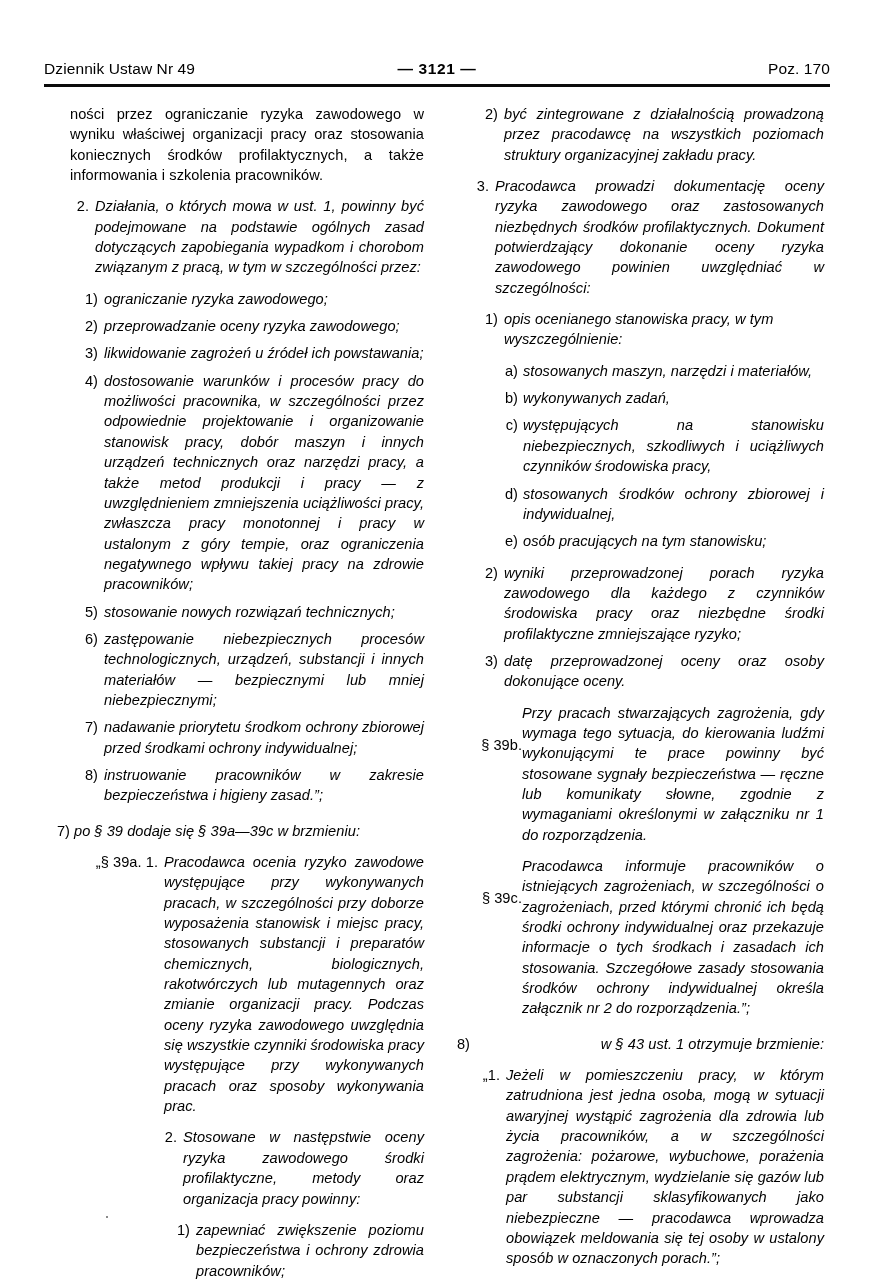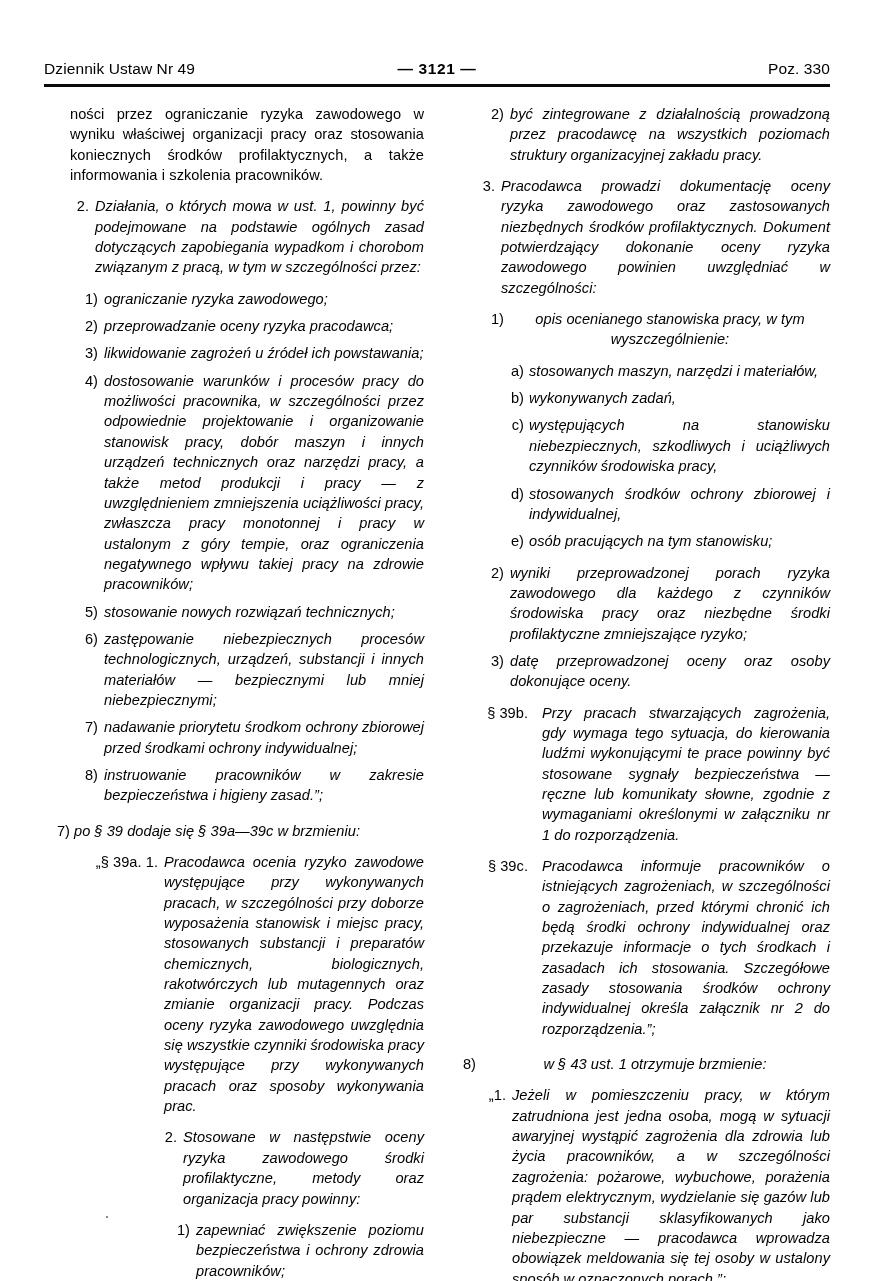--- a/index.html
+++ b/index.html
@@ -56,21 +56,21 @@
   }
 
   
   .columns {
     position: absolute;
     left: 44px;
     top: 104px;
     width: 786px;
     height: 1140px;
     display: flex;
-    gap: 26px;
+    gap: 20px;
   }
   .col {
     width: 380px;
     box-sizing: border-box;
   }
 
   
   .p {
     font-size: 14.6px;
     line-height: 20.35px;
@@ -110,41 +110,41 @@
   .ind-0  { margin-left: 0px; }
   .ind-num { margin-left: 26px; }    
   .ind-par { margin-left: 36px; }    
   .ind-let { margin-left: 56px; }    
   .ind-sec { margin-left: 16px; }    
   .ind-q   { margin-left: 26px; justify-content: center; }    
 
   .m-num  { width: 19px; padding-right: 6px; }
   .m-par  { width: 18px; padding-right: 6px; }
   .m-let  { width: 18px; padding-right: 5px; }
-  .m-sec  { width: 62px; padding-right: 14px; }
+  .m-sec  { width: 62px; padding-right: 0; margin-top: 32px; }
   .m-q39a { width: 88px; padding-right: 6px; }
   .m-q1   { width: 30px; padding-right: 6px; }
   .m-top  { width: 26px; padding-right: 4px; }
   
   .speck {
     position: absolute;
     width: 2px;
     height: 2px;
     background: #8a8a8a;
   }
 </style>
 </head>
 <body>
 
 <div class="page">
 
   <div class="runhead">
     <span class="journal">Dziennik Ustaw Nr 49</span>
     <span class="pageno">— 3121 —</span>
-    <span class="poz">Poz. 330</span>
+    <span class="poz">Poz. 170</span>
   </div>
   <div class="rule"></div>
 
   <div class="columns">
 
     <div class="col">
 
       <div class="p ind-num">ności przez ograniczanie ryzyka zawodowego w wyniku właściwej organizacji pracy oraz stosowania koniecznych środków profilaktycznych, a także informowania i szkolenia pracowników.</div>
 
       <div class="gap-m"></div>
@@ -156,21 +156,21 @@
 
       <div class="gap-m"></div>
 
       <div class="row ind-par">
         <span class="marker m-par">1)</span>
         <span class="body">ograniczanie ryzyka zawodowego;</span>
       </div>
       <div class="gap-s"></div>
       <div class="row ind-par">
         <span class="marker m-par">2)</span>
-        <span class="body">przeprowadzanie oceny ryzyka pracodawca;</span>
+        <span class="body">przeprowadzanie oceny ryzyka zawodowego;</span>
       </div>
       <div class="gap-s"></div>
       <div class="row ind-par">
         <span class="marker m-par">3)</span>
         <span class="body">likwidowanie zagrożeń u źródeł ich powstawania;</span>
       </div>
       <div class="gap-s"></div>
       <div class="row ind-par">
         <span class="marker m-par">4)</span>
         <span class="body">dostosowanie warunków i procesów pracy do możliwości pracownika, w szczególności przez odpowiednie projektowanie i organizowanie stanowisk pracy, dobór maszyn i innych urządzeń technicznych oraz narzędzi pracy, a także metod produkcji i pracy — z uwzględnieniem zmniejszenia uciążliwości pracy, zwłaszcza pracy monotonnej i pracy w ustalonym z góry tempie, oraz ograniczenia negatywnego wpływu takiej pracy na zdrowie pracowników;</span>
@@ -237,21 +237,21 @@
 
       <div class="row ind-num">
         <span class="marker m-num">3.</span>
         <span class="body">Pracodawca prowadzi dokumentację oceny ryzyka zawodowego oraz zastosowanych niezbędnych środków profilaktycznych. Dokument potwierdzający dokonanie oceny ryzyka zawodowego powinien uwzględniać w szczególności:</span>
       </div>
 
       <div class="gap-m"></div>
 
       <div class="row ind-par">
         <span class="marker m-par">1)</span>
-        <span class="body" style="text-align:center">opis ocenianego stanowiska pracy, w tym wyszczególnienie:</span>
+        <span class="body" style="text-align:left">opis ocenianego stanowiska pracy, w tym wyszczególnienie:</span>
       </div>
 
       <div class="gap-m"></div>
 
       <div class="row ind-let">
         <span class="marker m-let">a)</span>
         <span class="body">stosowanych maszyn, narzędzi i materiałów,</span>
       </div>
       <div class="gap-s"></div>
       <div class="row ind-let">
@@ -297,21 +297,21 @@
 
       <div class="row ind-sec">
         <span class="marker m-sec">§ 39c.</span>
         <span class="body">Pracodawca informuje pracowników o istniejących zagrożeniach, w szczególności o zagrożeniach, przed którymi chronić ich będą środki ochrony indywidualnej oraz przekazuje informacje o tych środkach i zasadach ich stosowania. Szczegółowe zasady stosowania środków ochrony indywidualnej określa załącznik nr 2 do rozporządzenia.”;</span>
       </div>
 
       <div class="gap-l"></div>
 
       <div class="row ind-0">
         <span class="marker m-top">8)</span>
-        <span class="body" style="text-align:center">w § 43 ust. 1 otrzymuje brzmienie:</span>
+        <span class="body" style="text-align:right">w § 43 ust. 1 otrzymuje brzmienie:</span>
       </div>
 
       <div class="gap-m"></div>
 
       <div class="row ind-q">
         <span class="marker m-q1">„1.</span>
         <span class="body">Jeżeli w pomieszczeniu pracy, w którym zatrudniona jest jedna osoba, mogą w sytuacji awaryjnej wystąpić zagrożenia dla zdrowia lub życia pracowników, a w szczególności zagrożenia: pożarowe, wybuchowe, porażenia prądem elektrycznym, wydzielanie się gazów lub par substancji sklasyfikowanych jako niebezpieczne — pracodawca wprowadza obowiązek meldowania się tej osoby w ustalony sposób w oznaczonych porach.”;</span>
       </div>
 
     </div>

